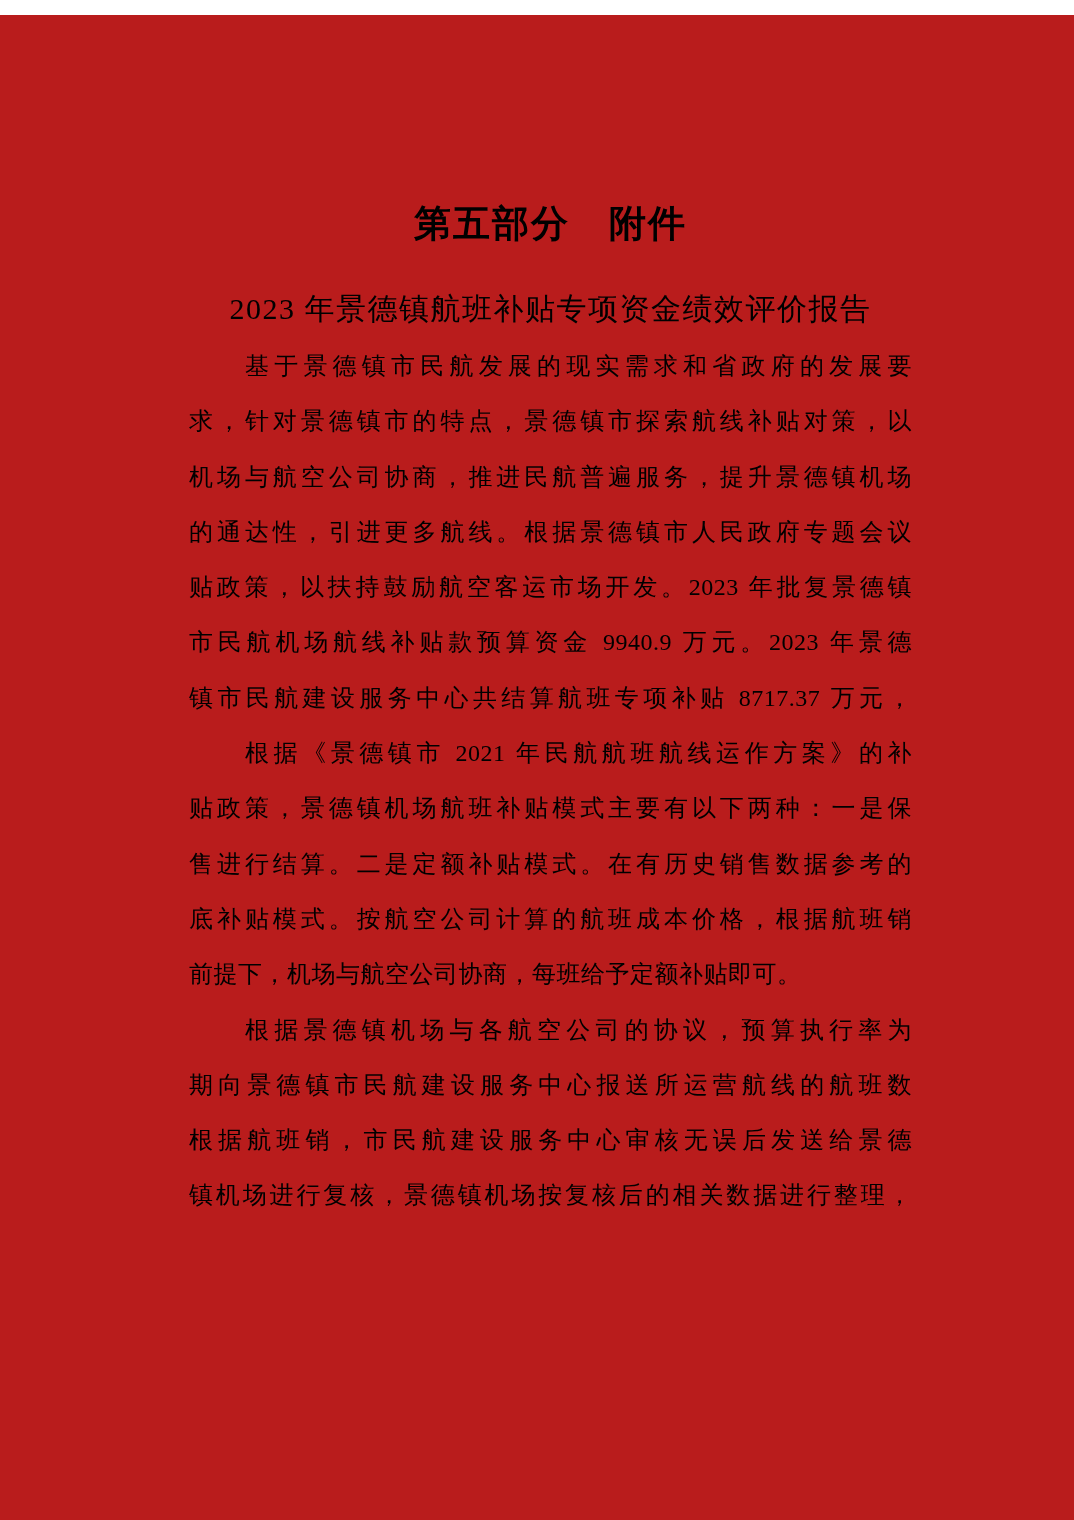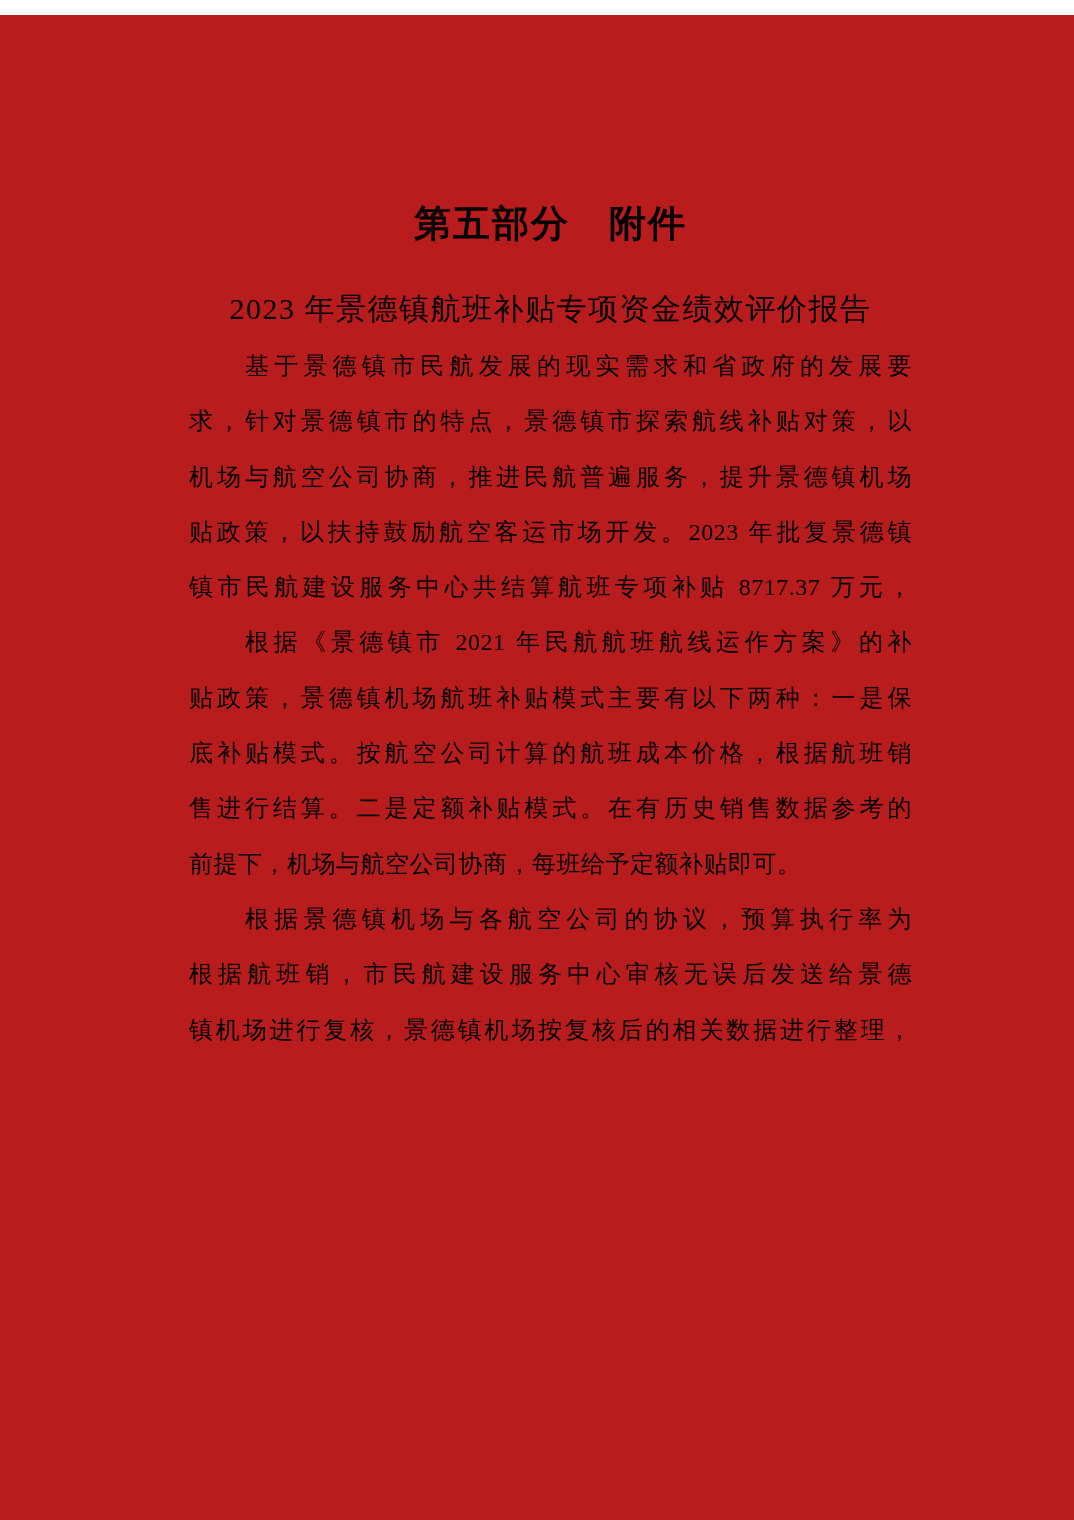--- a/index.html
+++ b/index.html
@@ -70,30 +70,33 @@
 
 <div class="page">
   <div class="content">
     <h1 class="doc-title">第五部分　附件</h1>
     <h2 class="doc-subtitle">2023 年景德镇航班补贴专项资金绩效评价报告</h2>
     <div id="paragraphs">
         <div class="paragraph">
           <div class="line fill indent">基于景德镇市民航发展的现实需求和省政府的发展要</div>
           <div class="line fill">求，针对景德镇市的特点，景德镇市探索航线补贴对策，以</div>
           <div class="line fill">机场与航空公司协商，推进民航普遍服务，提升景德镇机场</div>
+          <div class="line fill">的通达性，引进更多航线。根据景德镇市人民政府专题会议</div>
           <div class="line fill">贴政策，以扶持鼓励航空客运市场开发。2023 年批复景德镇</div>
+          <div class="line fill">市民航机场航线补贴款预算资金 9940.9 万元。2023 年景德</div>
           <div class="line fill">镇市民航建设服务中心共结算航班专项补贴 8717.37 万元，</div>
         </div>
         <div class="paragraph">
           <div class="line fill indent">根据《景德镇市 2021 年民航航班航线运作方案》的补</div>
           <div class="line fill">贴政策，景德镇机场航班补贴模式主要有以下两种：一是保</div>
+          <div class="line fill">售进行结算。二是定额补贴模式。在有历史销售数据参考的</div>
           <div class="line fill">底补贴模式。按航空公司计算的航班成本价格，根据航班销</div>
-          <div class="line fill">售进行结算。二是定额补贴模式。在有历史销售数据参考的</div>
           <div class="line">前提下，机场与航空公司协商，每班给予定额补贴即可。</div>
         </div>
         <div class="paragraph">
           <div class="line fill indent">根据景德镇机场与各航空公司的协议，预算执行率为</div>
+          <div class="line fill">期向景德镇市民航建设服务中心报送所运营航线的航班数</div>
           <div class="line fill">根据航班销，市民航建设服务中心审核无误后发送给景德</div>
           <div class="line fill">镇机场进行复核，景德镇机场按复核后的相关数据进行整理，</div>
         </div>
       </div>
   </div>
 </div>
 
 </body></html>

